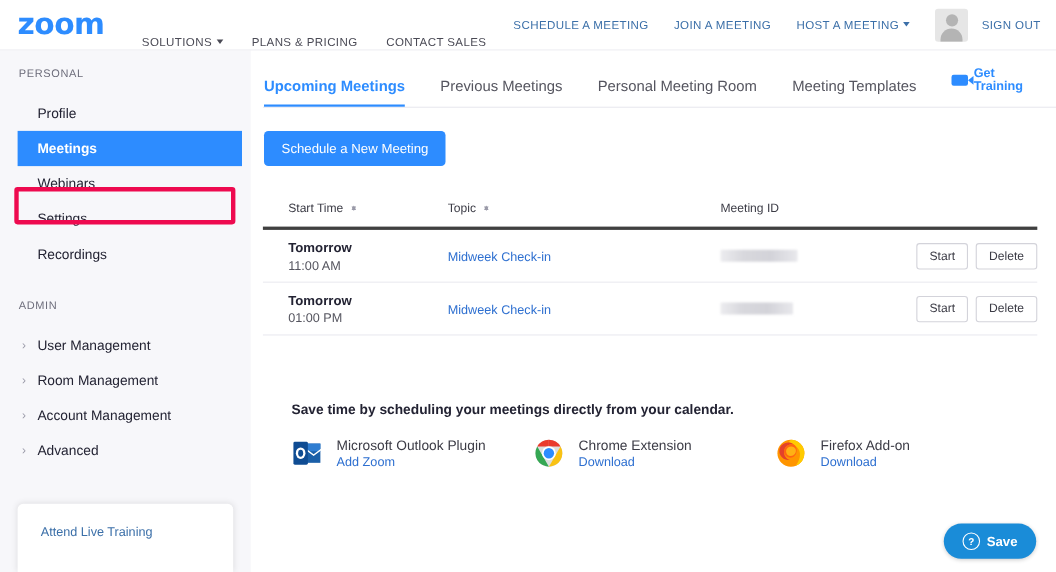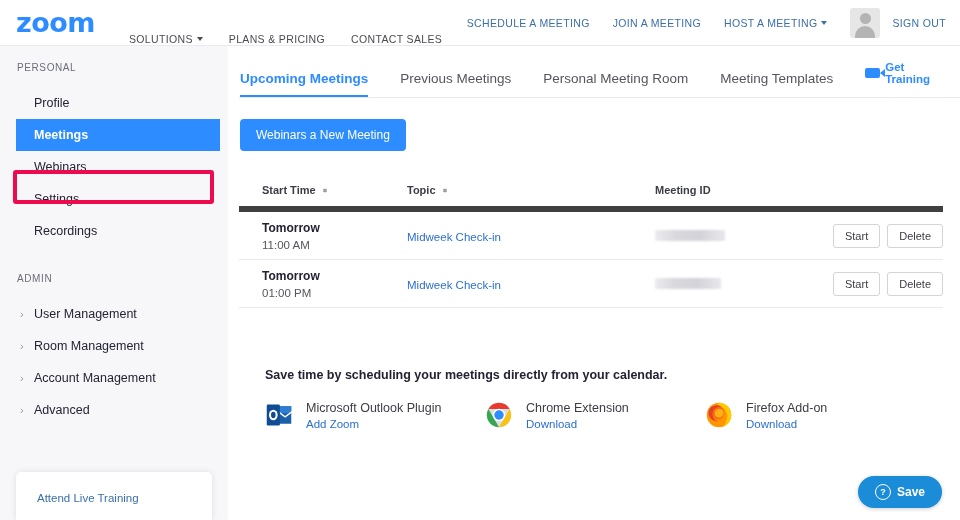--- a/index.html
+++ b/index.html
@@ -145,21 +145,21 @@
     box-sizing: border-box;
     pointer-events: none;
   }
   .training-card {
     position: absolute;
     left: 16px; bottom: 0;
     width: 196px;
     background: #ffffff;
     border-radius: 5px 5px 0 0;
     box-shadow: 0 0 6px rgba(0,0,0,0.10);
-    padding: 16px 0 14px 21px;
+    padding: 16px 0 28px 21px;
     box-sizing: border-box;
   }
   .training-card a {
     font-size: 11.5px;
     color: #3b6fa8;
     text-decoration: none;
   }
 
   
   .main {
@@ -232,22 +232,21 @@
     padding: 9px 16px;
     cursor: pointer;
   }
 
   
   .table { margin-top: 33px; margin-right: 17px; }
   .thead {
     display: flex;
     align-items: center;
     padding: 0 0 10px 0;
-    border-bottom: 6px solid #404040;
-    font-weight: bold;
+    border-bottom: 3px solid #404040;
   }
   .th {
     font-size: 11px;
     color: #3c3c46;
     display: flex;
     align-items: center;
     gap: 6px;
   }
   .col-time { width: 168px; padding-left: 23px; box-sizing: border-box; }
   .col-topic { width: 248px; align-items: center; }
@@ -425,21 +424,21 @@
       <div class="tab active">Upcoming Meetings</div>
       <div class="tab">Previous Meetings</div>
       <div class="tab">Personal Meeting Room</div>
       <div class="tab">Meeting Templates</div>
       <div class="get-training">
         <span class="cam-icon"></span>
         <span class="lbl">Get Training</span>
       </div>
     </div>
 
-    <button class="schedule-btn">Webinars a New Meeting</button>
+    <button class="schedule-btn">Schedule a New Meeting</button>
 
     <div class="table">
       <div class="thead">
         <div class="th col-time">
           <span>Start Time</span>
           <span class="sorter">
               <span>▲</span>
               <span>▼</span>
             </span>
         </div>

